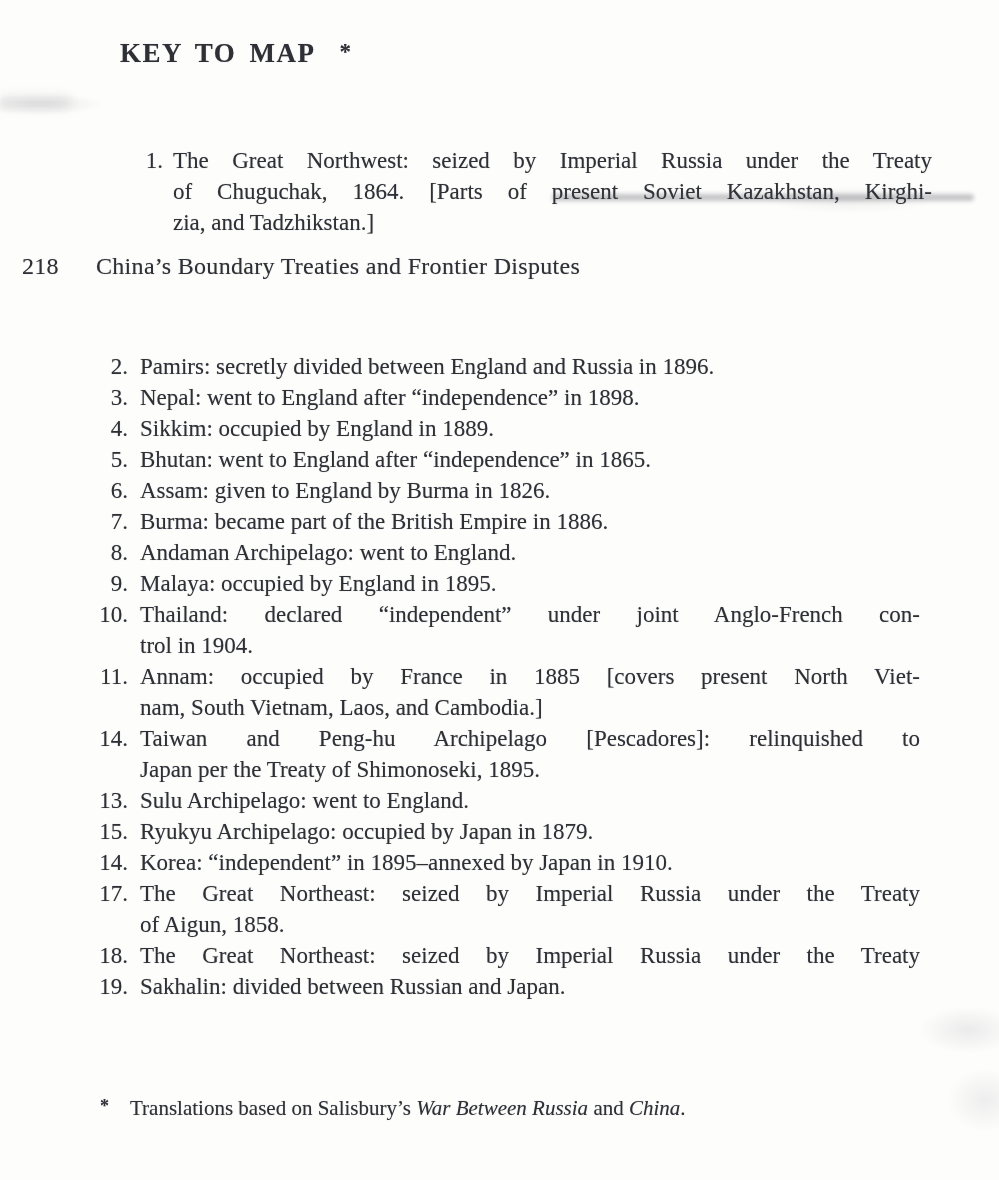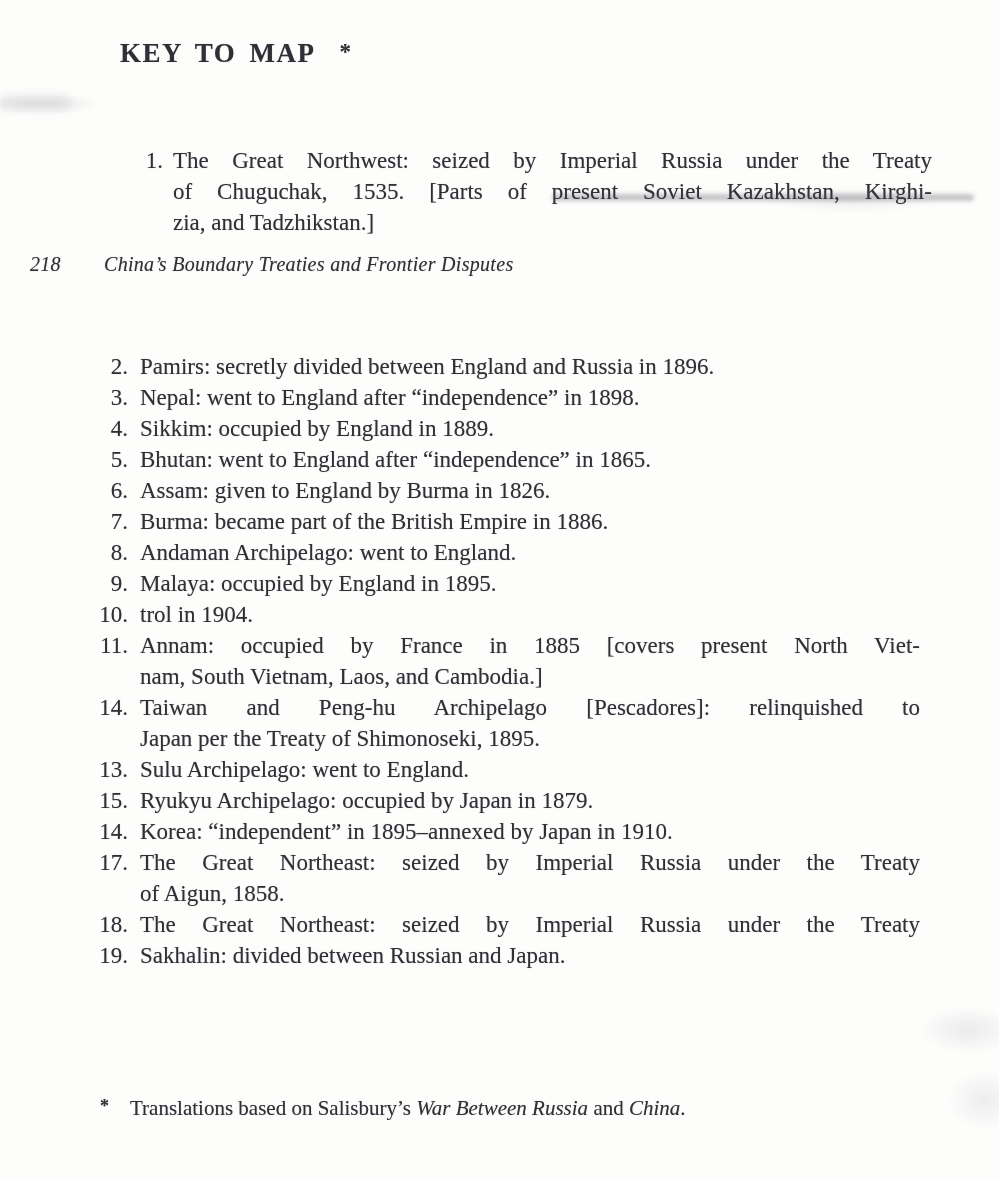--- a/index.html
+++ b/index.html
@@ -78,23 +78,22 @@
     line-height: 31px;
   }
   .item1-container .num {
     width: 43px;
     margin-right: 10px;
   }
 
   .running-header {
     position: absolute;
     top: 253px;
-    left: 30px;
-    font-size: 20px;
-    font-style: italic;
+    left: 22px;
+    font-size: 24px;
     letter-spacing: 0.3px;
   }
   .running-header .pagenum {
     display: inline-block;
     width: 58px;
   }
   .running-header .booktitle {
     display: inline-block;
     margin-left: 16px;
   }
@@ -163,21 +162,21 @@
   <div class="heading">
     <span>KEY TO MAP</span><span class="asterisk">*</span>
   </div>
 
 
   <div class="item1-container">
       <div class="item">
     <div class="num">1.</div>
     <div class="body">
           <div class="line fill">The Great Northwest: seized by Imperial Russia under the Treaty</div>
-          <div class="line fill">of Chuguchak, 1535. [Parts of present Soviet Kazakhstan, Kirghi-</div>
+          <div class="line fill">of Chuguchak, 1864. [Parts of present Soviet Kazakhstan, Kirghi-</div>
           <div class="line">zia, and Tadzhikstan.]</div>
         </div>
   </div>
     </div>
 
   <div class="ink-smudge"></div>
 
   <div class="running-header">
     <span class="pagenum">218</span><span class="booktitle">China’s Boundary Treaties and Frontier Disputes</span>
   </div>
@@ -227,20 +226,21 @@
   </div>
       <div class="item">
     <div class="num">9.</div>
     <div class="body">
           <div class="line">Malaya: occupied by England in 1895.</div>
         </div>
   </div>
       <div class="item">
     <div class="num">10.</div>
     <div class="body">
+          <div class="line fill">Thailand: declared “independent” under joint Anglo-French con-</div>
           <div class="line">trol in 1904.</div>
         </div>
   </div>
       <div class="item">
     <div class="num">11.</div>
     <div class="body">
           <div class="line fill">Annam: occupied by France in 1885 [covers present North Viet-</div>
           <div class="line">nam, South Vietnam, Laos, and Cambodia.]</div>
         </div>
   </div>

